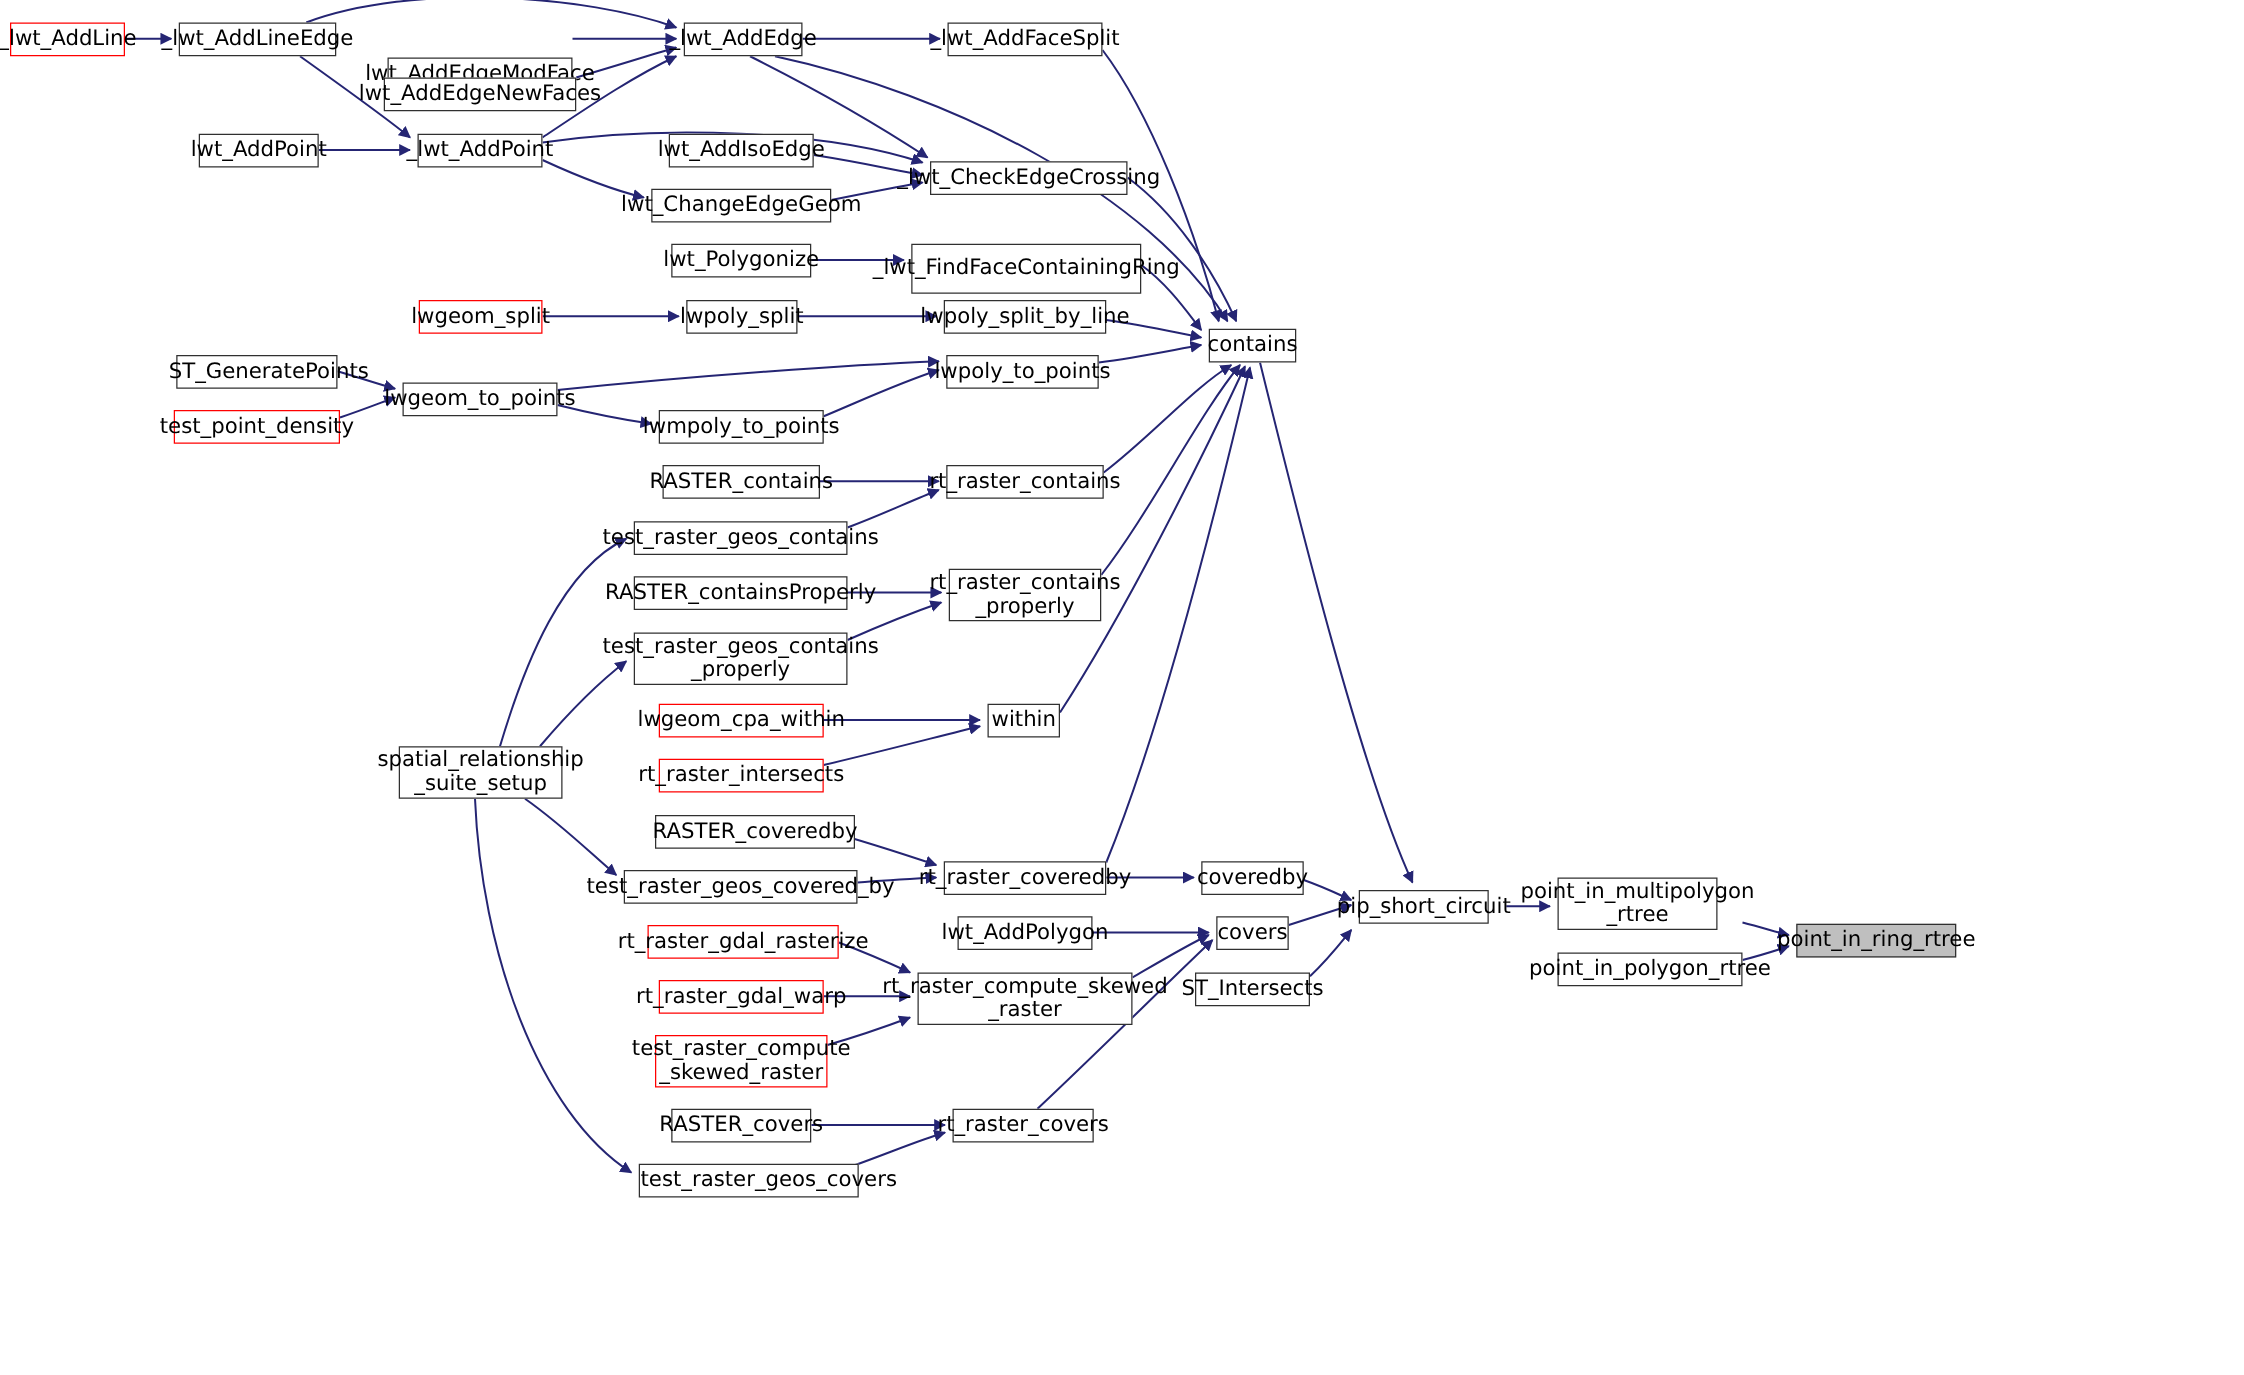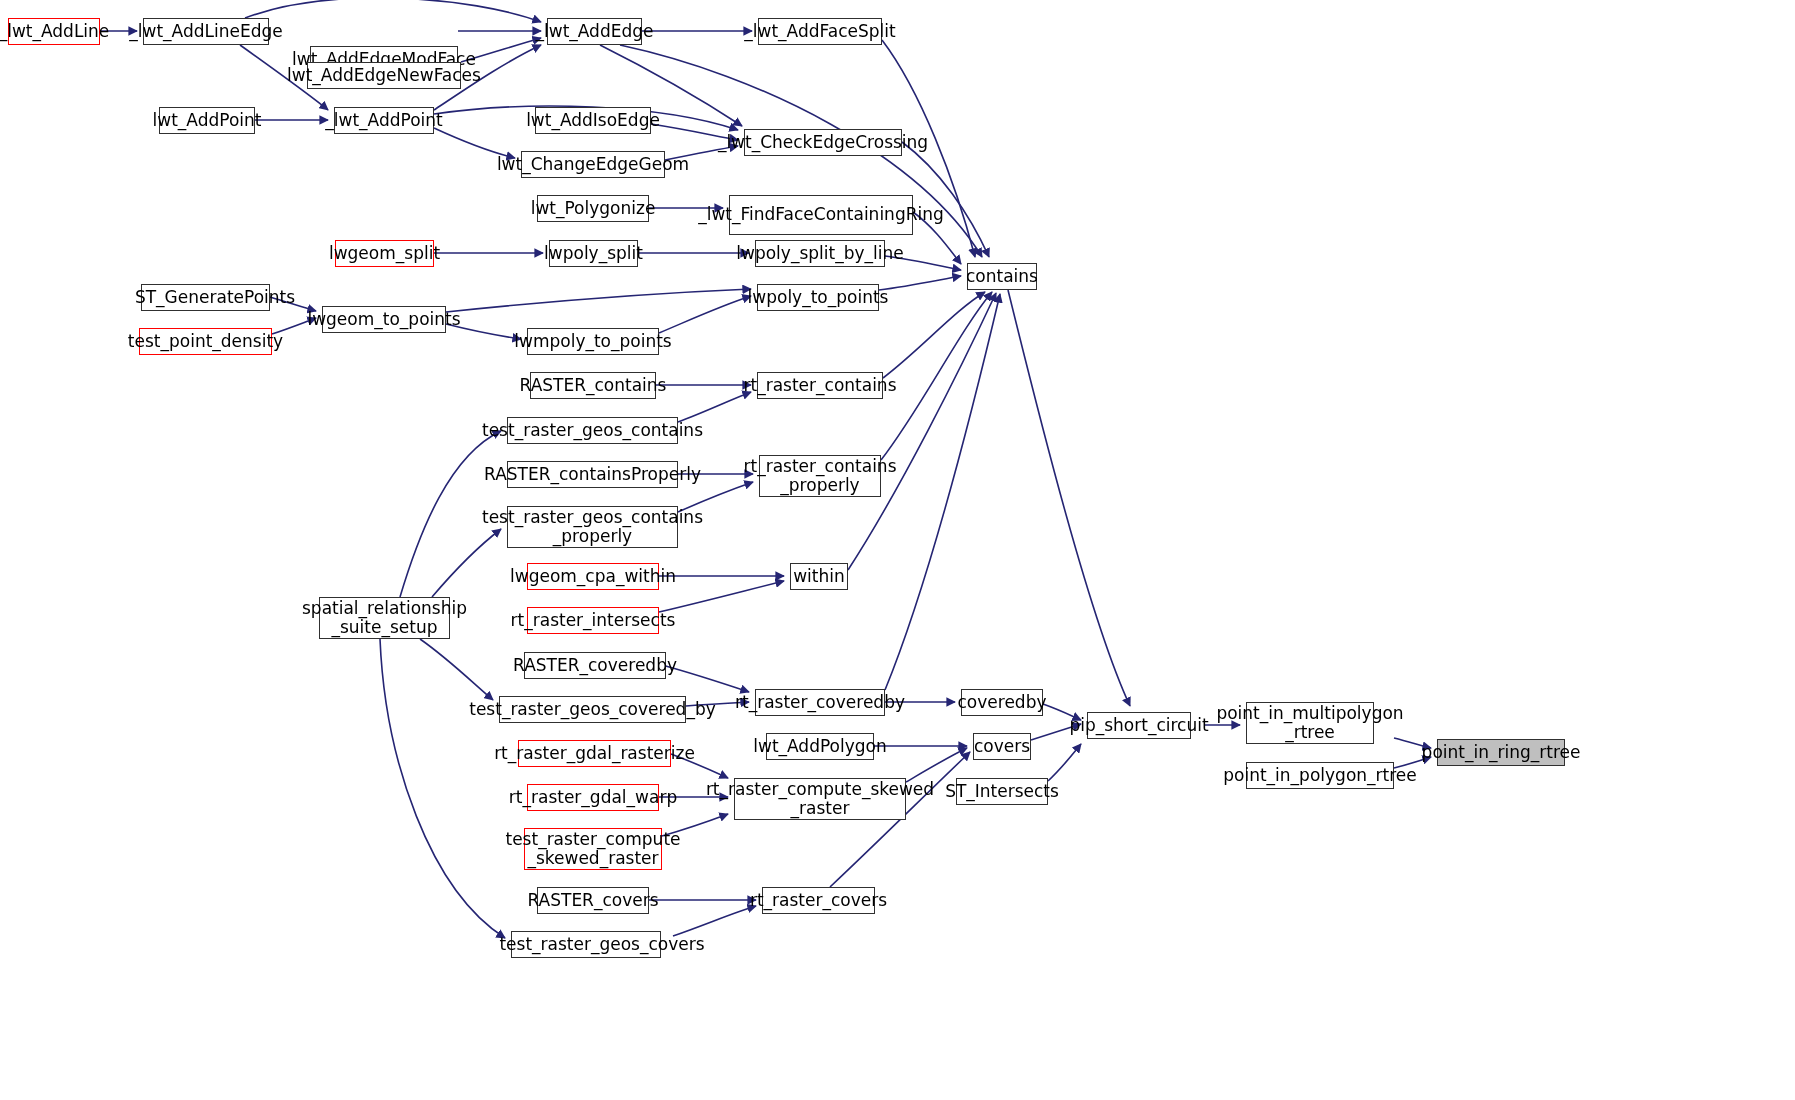--- a/index.html
+++ b/index.html
@@ -114,35 +114,35 @@
       <div class="node" style="left: 507px; top: 461px; width: 171px; height: 27px;">RASTER_containsProperly</div>
       <div class="node" style="left: 759px; top: 455px; width: 122px; height: 42px;">rt_raster_contains
 _properly</div>
       <div class="node" style="left: 507px; top: 506px; width: 171px; height: 42px;">test_raster_geos_contains
 _properly</div>
       <div class="node red" style="left: 527px; top: 563px; width: 132px; height: 27px;">lwgeom_cpa_within</div>
       <div class="node" style="left: 790px; top: 563px; width: 58px; height: 27px;">within</div>
       <div class="node red" style="left: 527px; top: 607px; width: 132px; height: 27px;">rt_raster_intersects</div>
       <div class="node" style="left: 319px; top: 597px; width: 131px; height: 42px;">spatial_relationship
 _suite_setup</div>
-      <div class="node" style="left: 524px; top: 652px; width: 142px; height: 27px;">RASTER_coveredby</div>
+      <div class="node" style="left: 524px; top: 652px; width: 160px; height: 27px;">RASTER_coveredby</div>
       <div class="node" style="left: 499px; top: 696px; width: 187px; height: 27px;">test_raster_geos_covered_by</div>
       <div class="node" style="left: 755px; top: 689px; width: 130px; height: 27px;">rt_raster_coveredby</div>
       <div class="node" style="left: 961px; top: 689px; width: 82px; height: 27px;">coveredby</div>
       <div class="node" style="left: 1087px; top: 712px; width: 104px; height: 27px;">pip_short_circuit</div>
       <div class="node" style="left: 1246px; top: 702px; width: 128px; height: 42px;">point_in_multipolygon
 _rtree</div>
       <div class="node cur" style="left: 1437px; top: 739px; width: 128px; height: 27px;">point_in_ring_rtree</div>
       <div class="node red" style="left: 518px; top: 740px; width: 153px; height: 27px;">rt_raster_gdal_rasterize</div>
       <div class="node" style="left: 766px; top: 733px; width: 108px; height: 27px;">lwt_AddPolygon</div>
       <div class="node" style="left: 973px; top: 733px; width: 58px; height: 27px;">covers</div>
       <div class="node" style="left: 1246px; top: 762px; width: 148px; height: 27px;">point_in_polygon_rtree</div>
       <div class="node red" style="left: 527px; top: 784px; width: 132px; height: 27px;">rt_raster_gdal_warp</div>
       <div class="node" style="left: 734px; top: 778px; width: 172px; height: 42px;">rt_raster_compute_skewed
 _raster</div>
       <div class="node" style="left: 956px; top: 778px; width: 92px; height: 27px;">ST_Intersects</div>
       <div class="node red" style="left: 524px; top: 828px; width: 138px; height: 42px;">test_raster_compute
 _skewed_raster</div>
       <div class="node" style="left: 537px; top: 887px; width: 112px; height: 27px;">RASTER_covers</div>
       <div class="node" style="left: 762px; top: 887px; width: 113px; height: 27px;">rt_raster_covers</div>
-      <div class="node" style="left: 511px; top: 931px; width: 150px; height: 27px; padding-left: 36px;">test_raster_geos_covers</div>
+      <div class="node" style="left: 511px; top: 931px; width: 176px; height: 27px; padding-left: 36px;">test_raster_geos_covers</div>
     </div>
 </div>
 
 </body></html>

